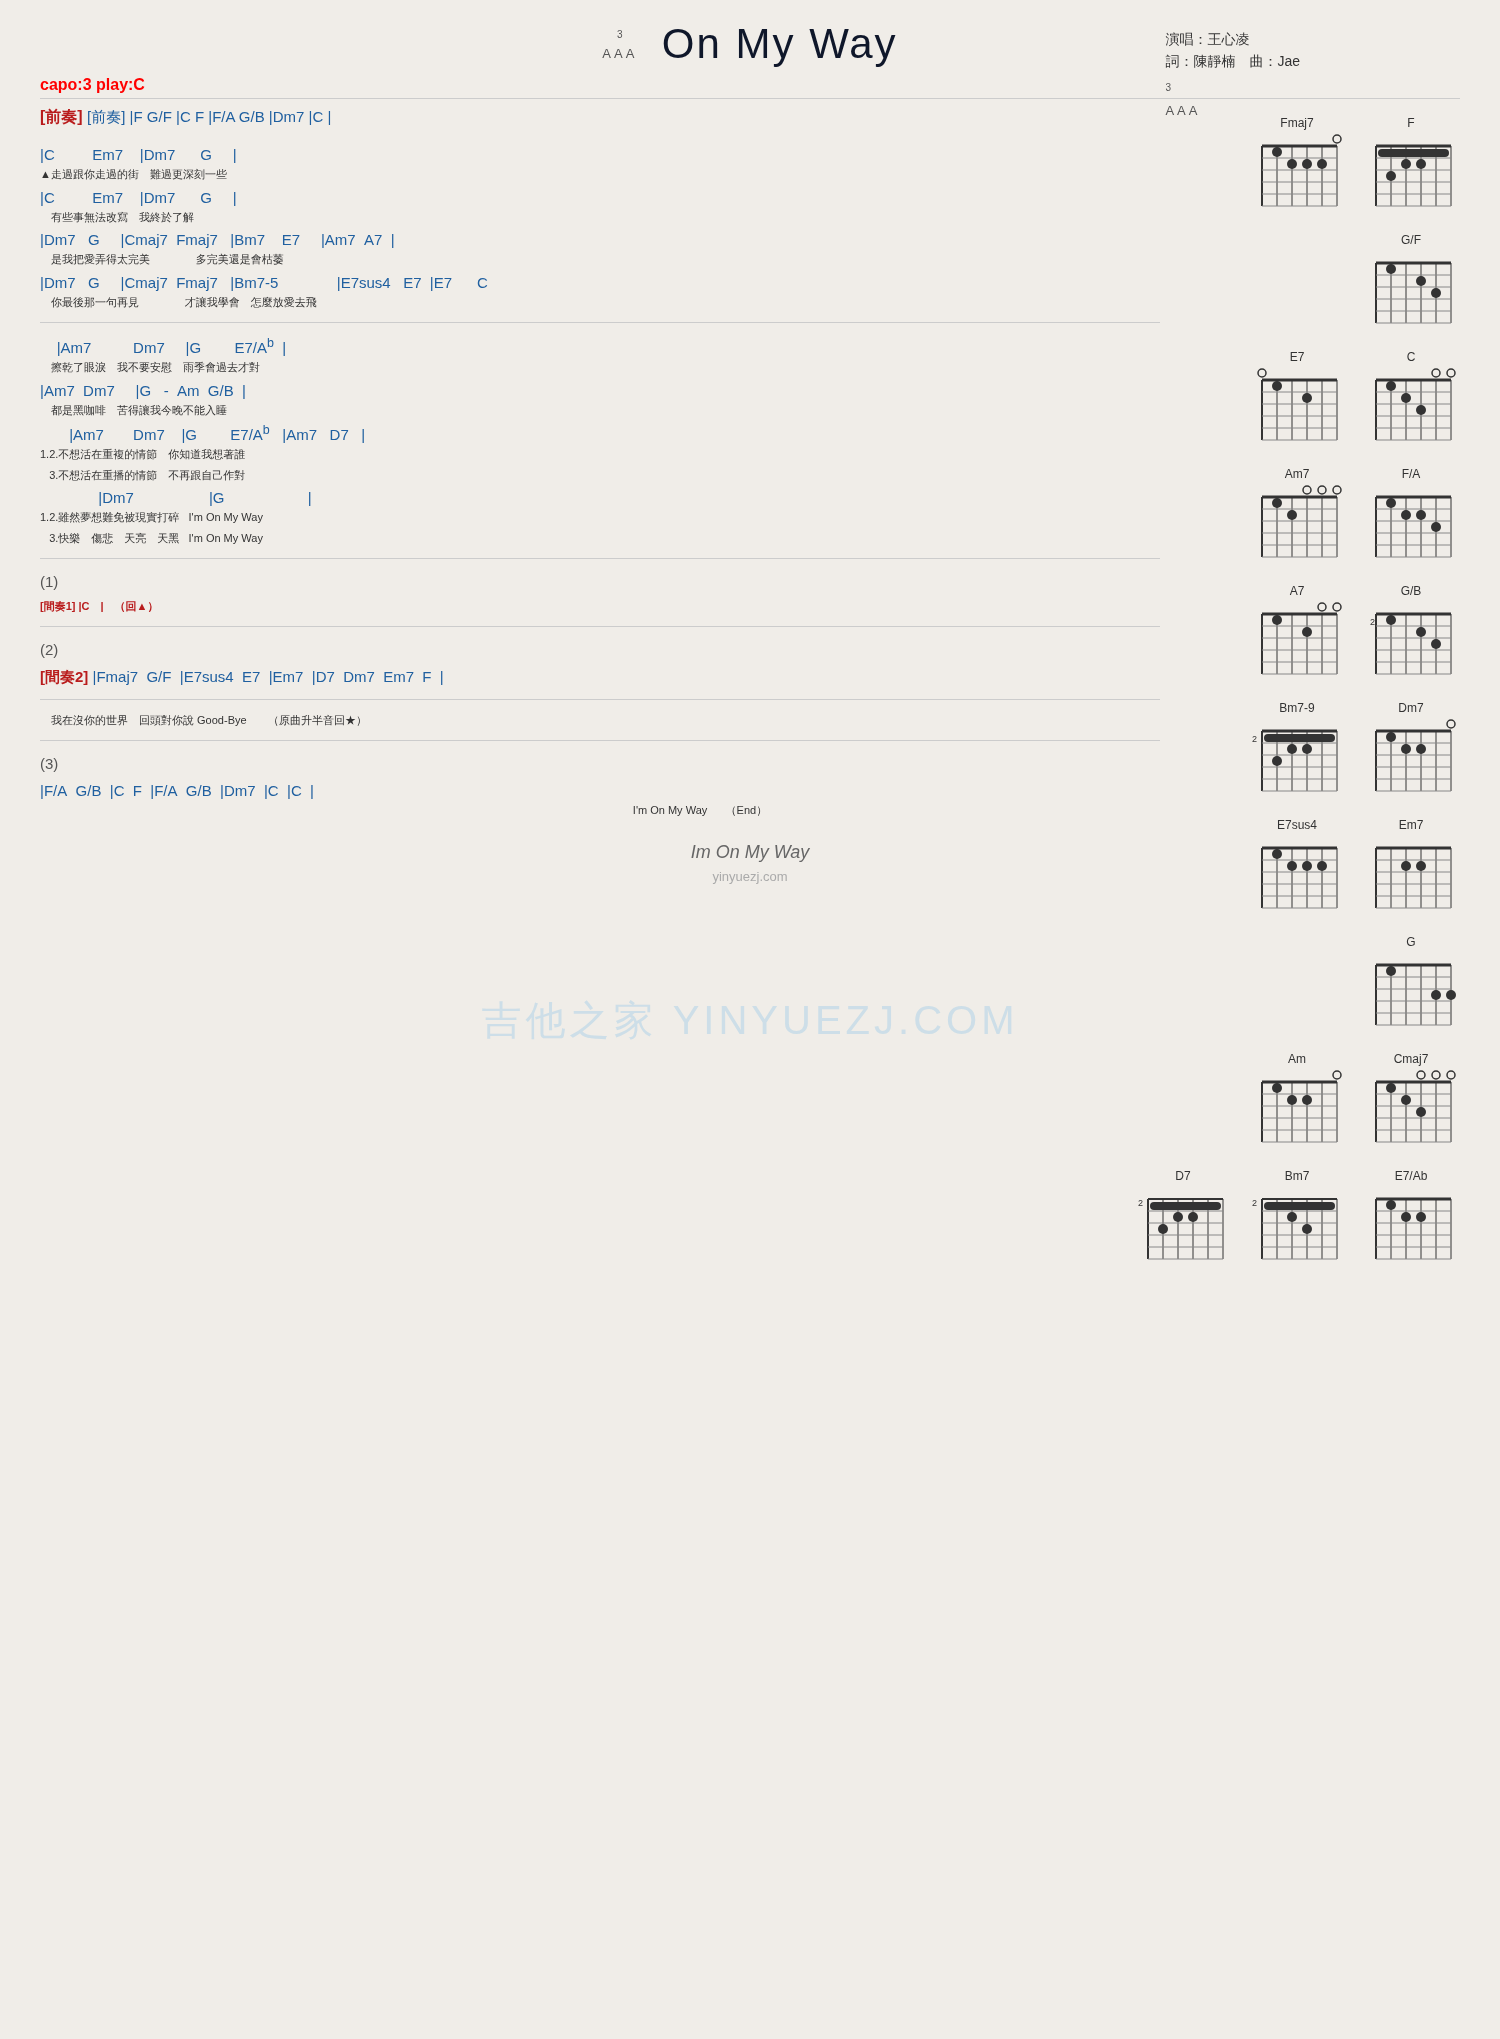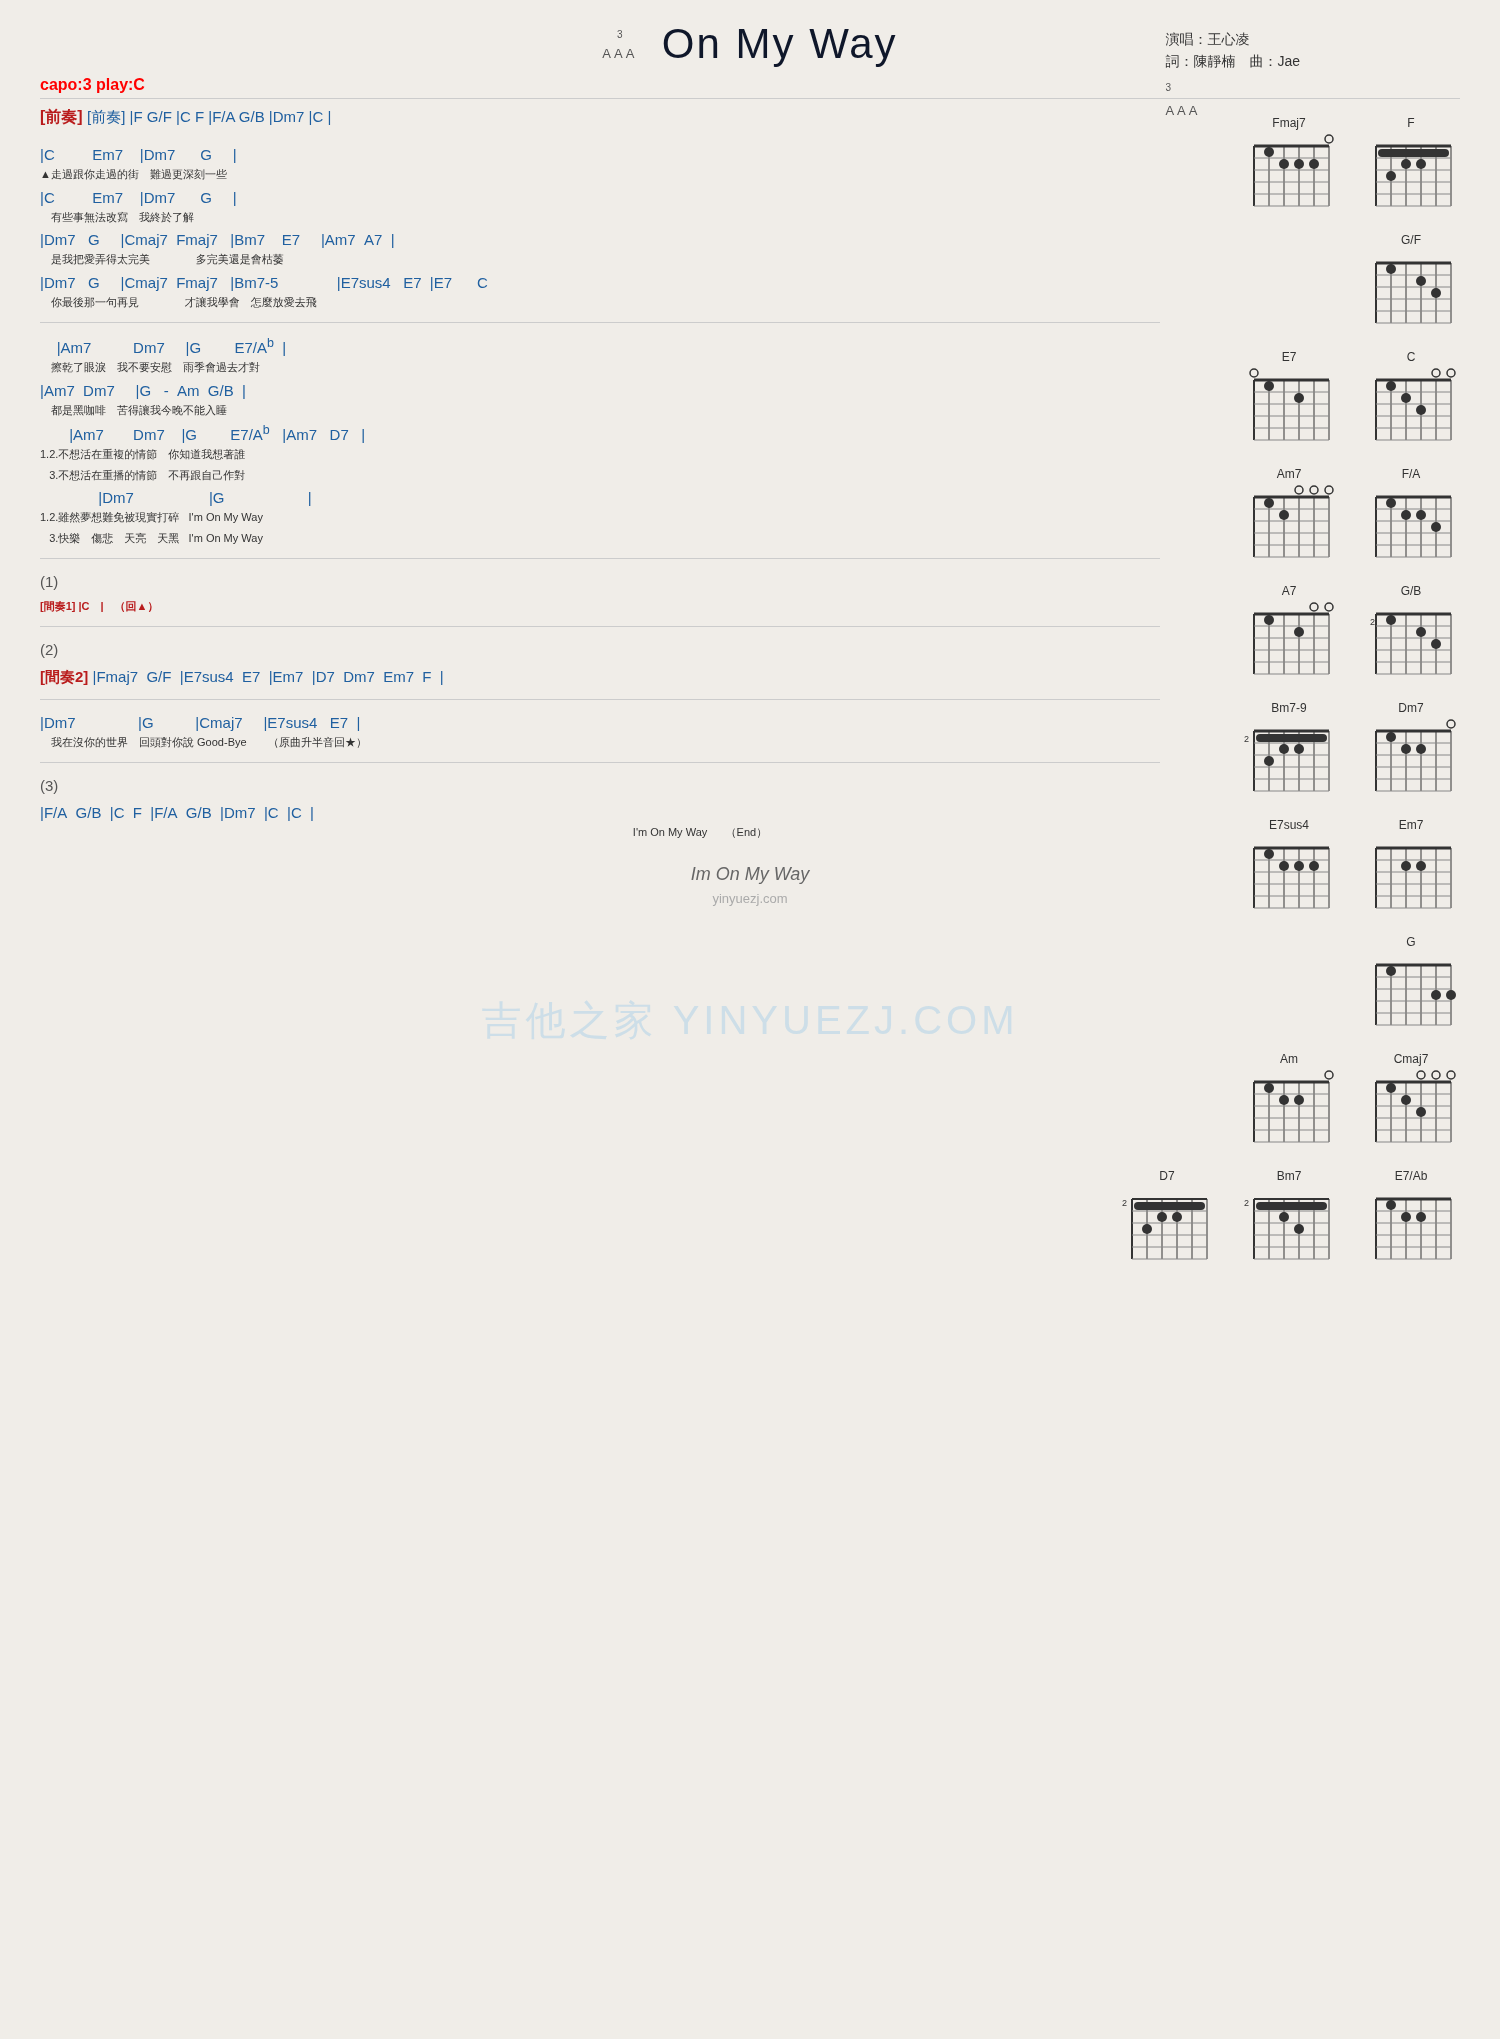--- a/index.html
+++ b/index.html
@@ -116,21 +116,21 @@
       vertical-align: top;
     }
     .cdiagram-title {
       font-size: 12px;
       color: #333;
       text-align: center;
       margin-bottom: 1px;
     }
     .pairs-row {
       display: flex;
-      gap: 24px;
+      gap: 16px;
       margin-bottom: 14px;
       justify-content: flex-end;
     }
   </style>
 </head>
 <body>
 
 <div class="page">
 
   <div class="watermark">吉他之家 YINYUEZJ.COM</div>
@@ -197,21 +197,20 @@
       <hr class="section-divider">
 
       <div class="lyric-line section-num">(2)</div>
       <div class="chord-line">
         <span class="bold-section">[間奏2] </span>|Fmaj7&nbsp;&nbsp;G/F&nbsp;&nbsp;|E7sus4&nbsp;&nbsp;E7&nbsp;&nbsp;|Em7&nbsp;&nbsp;|D7&nbsp;&nbsp;Dm7&nbsp;&nbsp;Em7&nbsp;&nbsp;F&nbsp;&nbsp;|
       </div>
 
       <hr class="section-divider">
 
       <div class="lyrics-block">
-        <div class="chord-line">|Dm7&nbsp;&nbsp;&nbsp;&nbsp;&nbsp;&nbsp;&nbsp;&nbsp;&nbsp;&nbsp;&nbsp;&nbsp;&nbsp;&nbsp;&nbsp;|G&nbsp;&nbsp;&nbsp;&nbsp;&nbsp;&nbsp;&nbsp;&nbsp;&nbsp;&nbsp;|Cmaj7&nbsp;&nbsp;&nbsp;&nbsp;&nbsp;|E7sus4&nbsp;&nbsp;&nbsp;E7&nbsp;&nbsp;|</div>
         <div class="lyric-line">　我在沒你的世界　回頭對你說 Good-Bye&nbsp;&nbsp;&nbsp;&nbsp;&nbsp;&nbsp;&nbsp;（原曲升半音回★）</div>
       </div>
 
       <hr class="section-divider">
 
       <div class="lyric-line section-num">(3)</div>
       <div class="chord-line">|F/A&nbsp;&nbsp;G/B&nbsp;&nbsp;|C&nbsp;&nbsp;F&nbsp;&nbsp;|F/A&nbsp;&nbsp;G/B&nbsp;&nbsp;|Dm7&nbsp;&nbsp;|C&nbsp;&nbsp;|C&nbsp;&nbsp;|</div>
       <div class="lyric-line" style="text-align:center; margin-left:200px;">
         I'm On My Way&nbsp;&nbsp;&nbsp;&nbsp;&nbsp;&nbsp;（End）
       </div>

